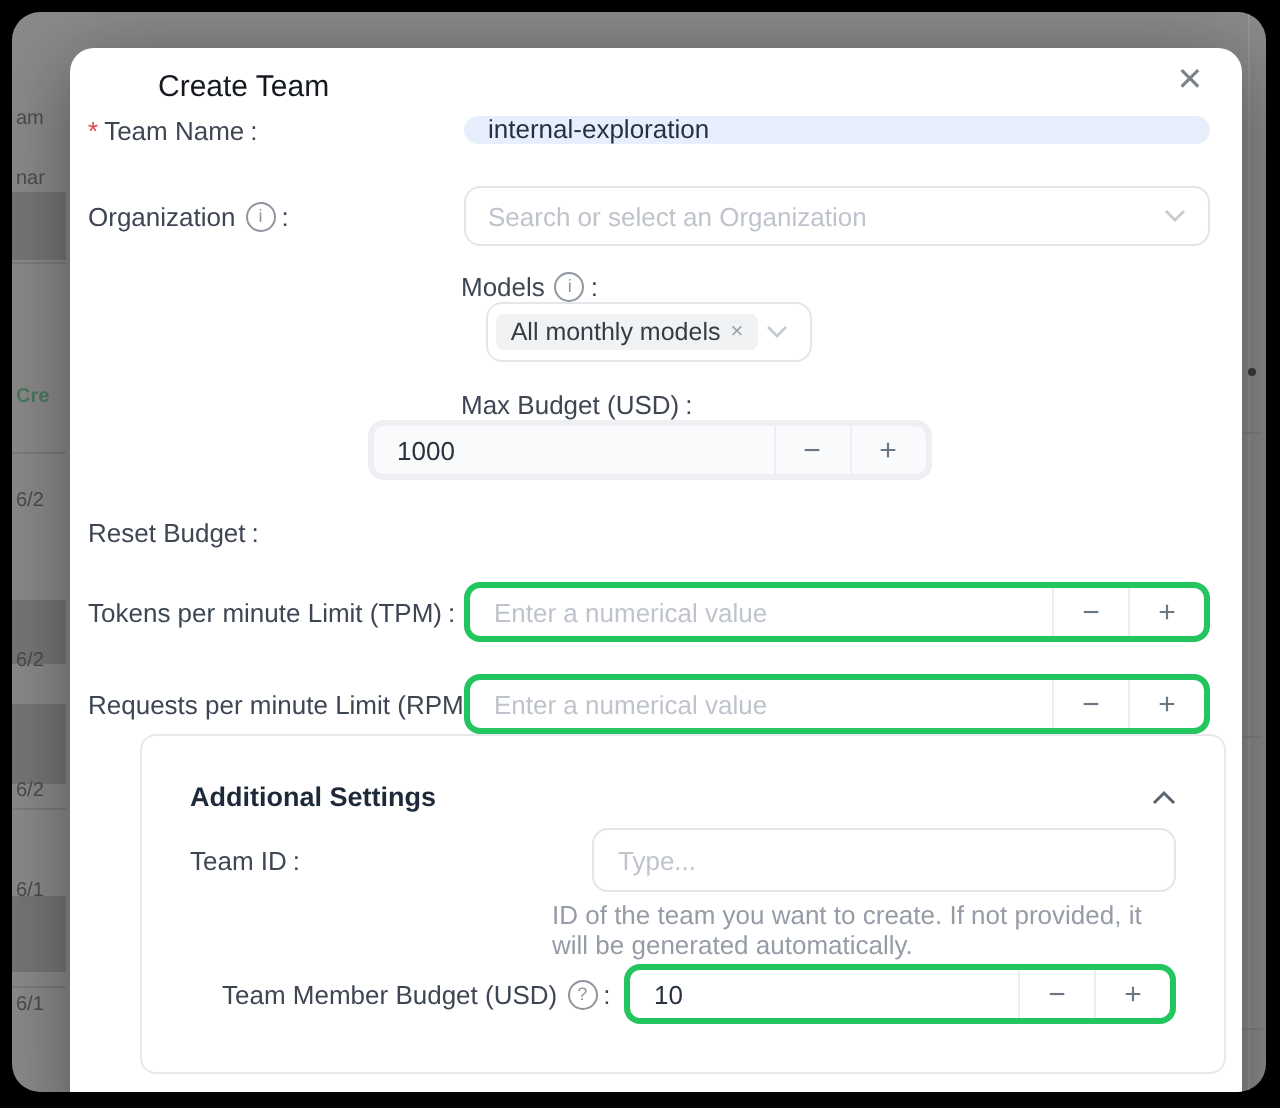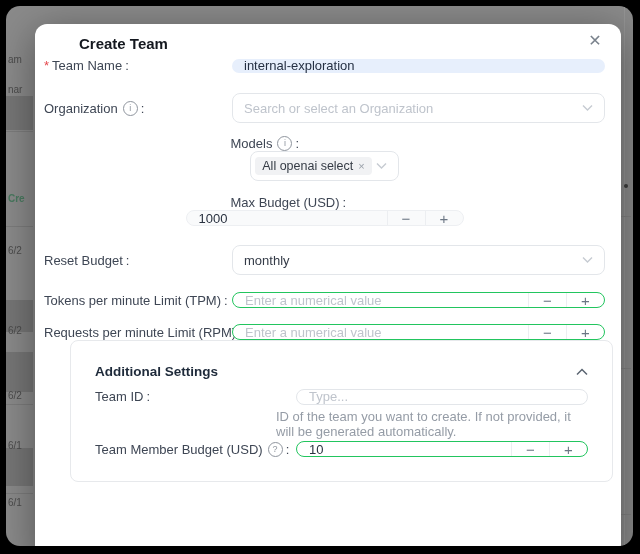--- a/index.html
+++ b/index.html
@@ -20,21 +20,21 @@
   .bg-right-line{position:absolute;right:2px;width:10px;height:1px;background:#808080;}
   .bg-vline{position:absolute;right:8px;top:0;bottom:0;width:1px;background:#949494;}
   .bg-dot{position:absolute;right:5px;top:178px;width:4px;height:4px;border-radius:50%;background:#3c3c3c;}
 
   
   .modal{
     position:absolute;left:29px;top:18px;width:586px;height:540px;
     background:#fff;border-radius:12px;box-shadow:0 8px 40px rgba(0,0,0,.4);
     padding:12px 16px 0 9px;box-sizing:border-box;
   }
-  .modal-title{font-size:15px;line-height:16px;font-weight:700;color:#14181f;margin:0 0 2px 35px;}
+  .modal-title{font-size:15px;line-height:16px;font-weight:400;color:#14181f;margin:0 0 2px 35px;}
   .close-btn{
     position:absolute;top:4px;right:14px;width:24px;height:24px;
     display:flex;align-items:center;justify-content:center;
     font-size:16px;color:#7a828c;cursor:pointer;background:none;border:none;padding:0;
   }
   
   .row{display:flex;align-items:center;}
   .lbl{width:188px;flex:none;font-size:13px;color:#3e4654;display:flex;align-items:center;}
   .lbl .txt{white-space:nowrap;}
   .req{color:#e5484d;margin:0 3px 0 0;font-size:13px;}
@@ -60,42 +60,42 @@
   }
   .select .ph{font-size:13px;color:#bfc4cc;}
   .select .val{font-size:13px;color:#343b47;}
   .chev{position:absolute;right:11px;top:50%;transform:translateY(-50%);}
   .tag{
     display:inline-flex;align-items:center;gap:5px;background:#f1f2f4;border-radius:4px;
     padding:2px 7px;font-size:12.5px;color:#353b45;margin-left:-7px;
   }
   .tag-x{font-size:11px;color:#99a0a9;cursor:pointer;}
   .num-group{
-    display:flex;align-items:stretch;height:16px;border:1px solid #22c55e;border-radius:8px;
+    display:flex;align-items:stretch;height:30px;border:3px solid #22c55e;border-radius:8px;
     overflow:hidden;background:#fff;box-sizing:border-box;
   }
   .num-group.filled{background:#f9fafb;border-color:#edeff2;}
   .num-group .num-val{
     flex:1;min-width:0;border:none;background:transparent;outline:none;
     padding:0 12px;font-size:13px;color:#2a3240;
   }
   .num-val::placeholder,.input-t::placeholder{color:#bfc4cc;}
   .num-btn{
     width:37px;flex:none;border-left:1px solid #eceef1;display:flex;align-items:center;
     justify-content:center;color:#6b7684;font-size:15px;cursor:pointer;background:transparent;
   }
   
   .card{border:1px solid #e7e9ec;border-radius:8px;padding:24px;margin:0 -8px 0 26px;}
   .card-head{display:flex;align-items:center;justify-content:space-between;}
   .card-title{font-size:13.5px;font-weight:700;color:#1e2a3a;line-height:14px;}
   .card .lbl{width:181px;}
   .card .row{margin-top:8px;gap:20px;}
-  .card .row.tmb{margin-top:2px;}
+  .card .row.tmb{margin-top:2px;margin-left:16px;}
   .input-t{
-    width:100%;box-sizing:border-box;height:16px;border:1px solid #e3e6ea;border-radius:8px;
+    width:100%;box-sizing:border-box;height:32px;border:1px solid #e3e6ea;border-radius:8px;
     padding:0 12px;font-size:13px;color:#2a3240;outline:none;background:#fff;
   }
   .help{margin-left:181px;margin-top:4px;font-size:13px;line-height:15px;color:#959ca6;}
 </style>
 </head>
 <body>
 
 <div class="window">
   <div class="bg-block" style="top:90px;height:34px;"></div>
   <div class="bg-block" style="top:294px;height:32px;"></div>
@@ -152,21 +152,21 @@
 
     <div class="row g3">
       <div class="lbl">
         <span class="txt">Models</span>
         <i class="ico-circle">i</i>
         <span class="colon">:</span>
       </div>
       <div class="ctrl">
         <div class="select">
           <span class="tag">
-            <span>All openai select</span>
+            <span>All monthly models</span>
             <span class="tag-x">×</span>
           </span>
           <svg class="chev" width="11" height="7" viewBox="0 0 11 7">
               <polyline points="1,1 5.5,5.5 10,1" fill="none" stroke="#c6cbd2" stroke-width="1.4"></polyline>
             </svg>
         </div>
       </div>
     </div>
 
     <div class="row g4">
@@ -180,28 +180,20 @@
           <span class="num-btn">−</span>
           <span class="num-btn">+</span>
         </div>
       </div>
     </div>
 
     <div class="row g5">
       <div class="lbl">
         <span class="txt">Reset Budget</span>
         <span class="colon">:</span>
-      </div>
-      <div class="ctrl">
-        <div class="select">
-          <span class="val">monthly</span>
-          <svg class="chev" width="11" height="7" viewBox="0 0 11 7">
-              <polyline points="1,1 5.5,5.5 10,1" fill="none" stroke="#c6cbd2" stroke-width="1.4"></polyline>
-            </svg>
-        </div>
       </div>
     </div>
 
     <div class="row g6">
       <div class="lbl">
         <span class="txt">Tokens per minute Limit (TPM)</span>
         <span class="colon">:</span>
       </div>
       <div class="ctrl">
         <div class="num-group">

